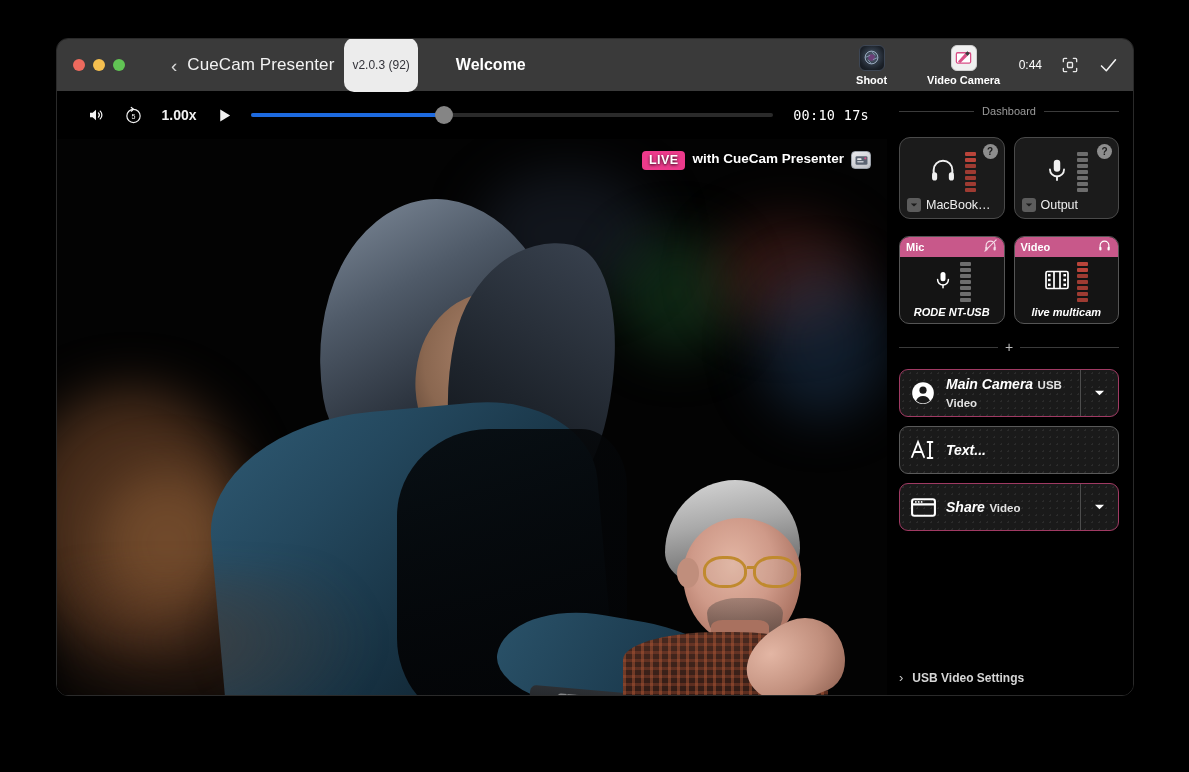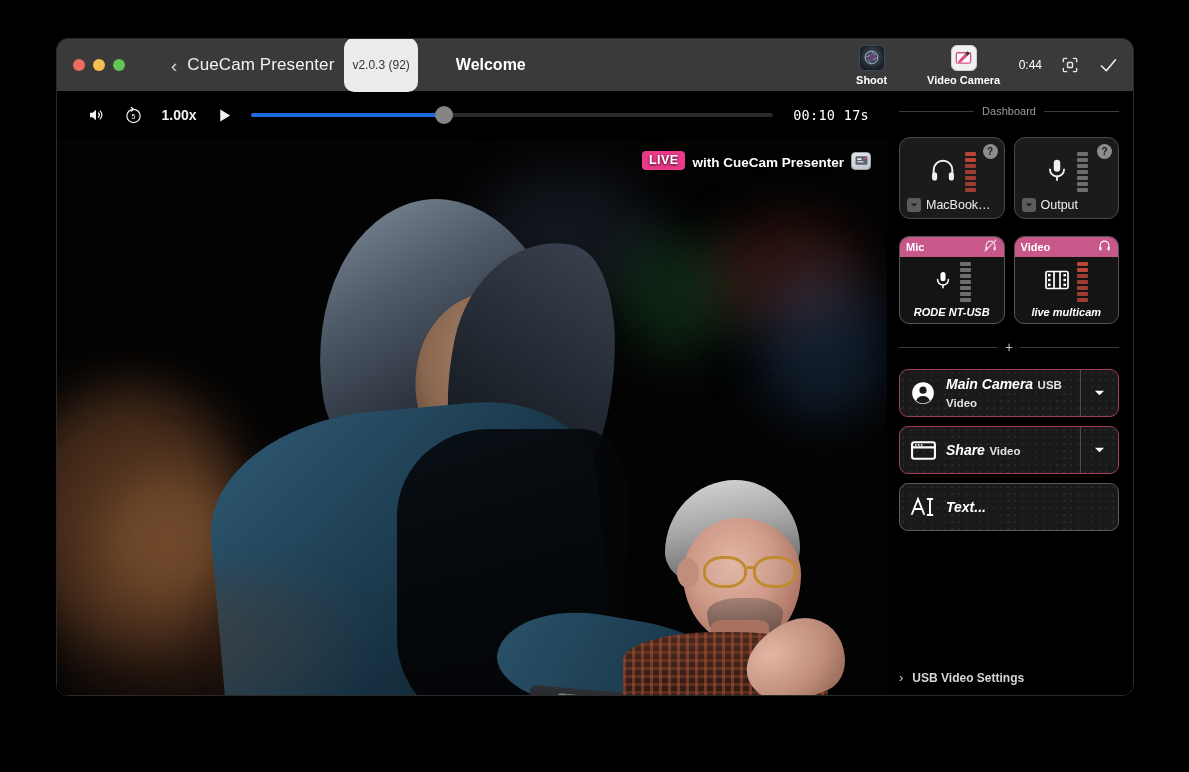--- a/index.html
+++ b/index.html
@@ -215,21 +215,21 @@
   }
   .fg-dark {
     position: absolute; left: 0; top: 430px; width: 320px; height: 180px;
     background: radial-gradient(ellipse at 40% 40%, rgba(90,55,35,.45), rgba(0,0,0,0) 70%);
     filter: blur(14px);
   }
 
   
   .live-overlay {
     position: absolute; right: 16px; top: 12px;
-    display: flex; align-items: flex-end; gap: 7px;
+    display: flex; align-items: flex-start; gap: 7px;
     text-shadow: 0 1px 3px rgba(0,0,0,.9);
   }
   .live-pill {
     background: #ec3a8b;
     color: #fff; font-size: 12.5px; font-weight: 800;
     padding: 3px 7px; border-radius: 4px; line-height: 1;
     letter-spacing: .4px;
   }
   .live-text { color: #fff; font-size: 13.5px; font-weight: 700; }
   .live-appicon {
@@ -713,20 +713,32 @@
             <span class="src-title">Main Camera</span>
             <span class="src-sub">USB Video</span>
           </span>
           <span class="src-drop">
             <svg width="11" height="8" viewBox="0 0 12 8">
                 <path d="M1 1.5 L6 6.5 L11 1.5 Z" fill="#fff"></path>
               </svg>
           </span>
         </div>
 
+        <div class="src neutral">
+          <span class="src-ico">
+            <svg width="28" height="24" viewBox="0 0 28 24" fill="none" stroke="#fff" stroke-width="1.9" stroke-linecap="round">
+              <path d="M3 19 L9 4 L15 19 M5.4 14h7.2"></path>
+              <path d="M21 4v16M18.6 4h4.8M18.6 20h4.8"></path>
+            </svg>
+          </span>
+          <span class="src-txt">
+            <span class="src-title">Text...</span>
+          </span>
+        </div>
+
         <div class="src">
           <span class="src-ico">
             <svg width="27" height="23" viewBox="0 0 26 22" fill="none" stroke="#fff" stroke-width="2">
               <rect x="2" y="3" width="22" height="16" rx="2.2"></rect>
               <path d="M2 8h22"></path>
               <circle cx="5.6" cy="5.6" r=".9" fill="#fff" stroke="none"></circle>
               <circle cx="8.4" cy="5.6" r=".9" fill="#fff" stroke="none"></circle>
               <circle cx="11.2" cy="5.6" r=".9" fill="#fff" stroke="none"></circle>
             </svg>
           </span>
@@ -734,32 +746,20 @@
             <span class="src-title">Share</span>
             <span class="src-sub">Video</span>
           </span>
           <span class="src-drop">
             <svg width="11" height="8" viewBox="0 0 12 8">
                 <path d="M1 1.5 L6 6.5 L11 1.5 Z" fill="#fff"></path>
               </svg>
           </span>
         </div>
 
-        <div class="src neutral">
-          <span class="src-ico">
-            <svg width="28" height="24" viewBox="0 0 28 24" fill="none" stroke="#fff" stroke-width="1.9" stroke-linecap="round">
-              <path d="M3 19 L9 4 L15 19 M5.4 14h7.2"></path>
-              <path d="M21 4v16M18.6 4h4.8M18.6 20h4.8"></path>
-            </svg>
-          </span>
-          <span class="src-txt">
-            <span class="src-title">Text...</span>
-          </span>
-        </div>
-
       </div>
 
       <div class="dash-foot">
         <span class="chev">›</span>
         <span class="lbl">USB Video Settings</span>
       </div>
     </div>
   </div>
 </div>
 

